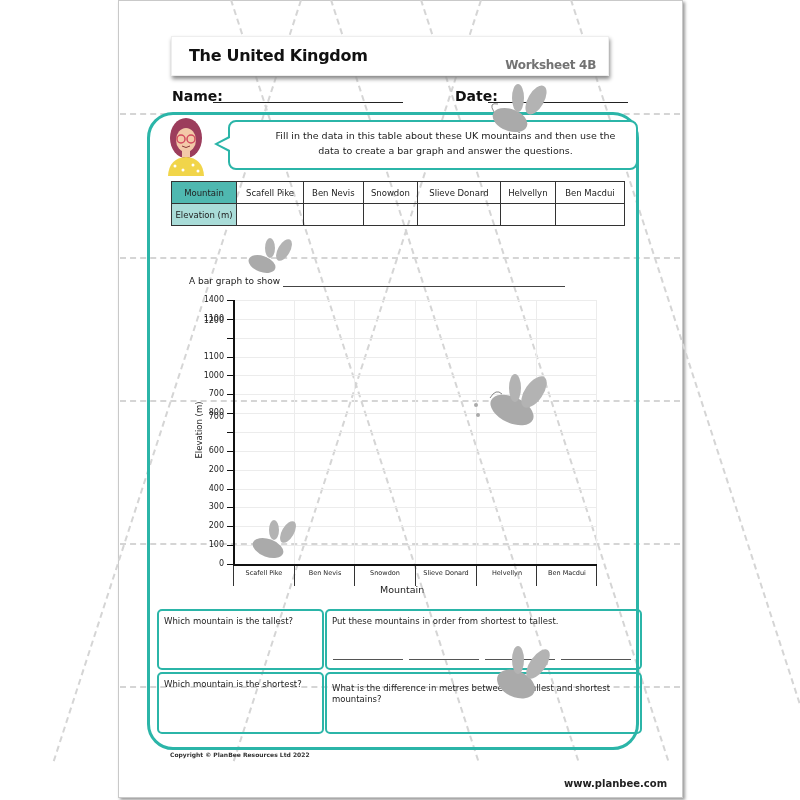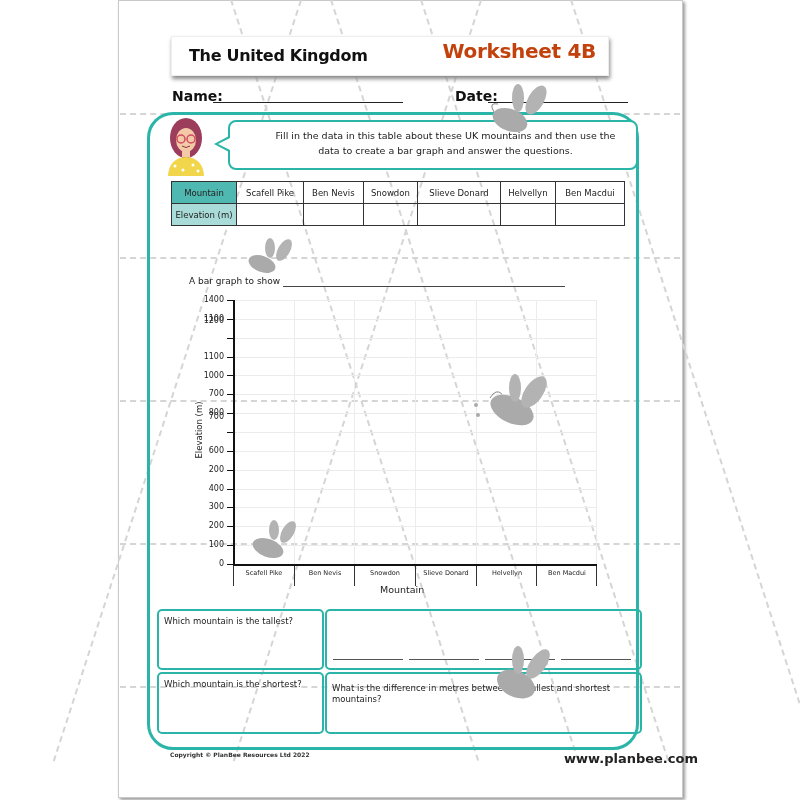--- a/index.html
+++ b/index.html
@@ -2,21 +2,21 @@
 <html><head>
   <meta charset="utf-8">
   <style>
     html, body { margin:0; padding:0; }
     body { width:800px; height:800px; background:#ffffff; position:relative; overflow:hidden; font-family:"DejaVu Sans", sans-serif; }
     .page { position:absolute; left:118px; top:0; width:563px; height:796px; background:#fff; border:1px solid #c9c9c9; box-shadow:2px 2px 3px #9a9a9a; }
     .dash-h { position:absolute; height:0; border-top:2px dashed #d5d5d5; }
     .dash-d { position:absolute; width:0; border-left:2px dashed #d5d5d5; transform-origin:top left; }
     .title-box { position:absolute; left:171px; top:36px; width:436px; height:38px; background:#fff; box-shadow:1px 3px 4px #8a8a8a; border:1px solid #eee; }
     .title-left { position:absolute; left:17px; top:9px; font-size:16px; font-weight:bold; color:#111; font-family:"DejaVu Sans", sans-serif; letter-spacing:-0.3px; }
-    .title-right { position:absolute; right:12px; top:2px; font-size:20px; font-weight:bold; color:#c2410c; letter-spacing:-0.3px; }
+    .title-right { position:absolute; right:12px; top:21px; font-size:12px; font-weight:bold; color:#737373; letter-spacing:-0.3px; }
     .name-label { position:absolute; left:172px; top:88px; font-size:14px; font-weight:bold; color:#111; }
     .name-line { position:absolute; left:213px; top:102px; width:190px; border-top:1px solid #222; }
     .date-label { position:absolute; left:455px; top:88px; font-size:14px; font-weight:bold; color:#111; }
     .date-line { position:absolute; left:488px; top:102px; width:140px; border-top:1px solid #222; }
     .main-frame { position:absolute; left:147px; top:112px; width:486px; height:632px; border:3px solid #2bb5a8; border-radius:26px; }
     .avatar { position:absolute; left:165px; top:116px; width:42px; height:60px; }
     .bubble { position:absolute; left:228px; top:120px; width:406px; height:46px; border:2px solid #2bb5a8; border-radius:8px; background:#fff; }
     .bubble-tail { position:absolute; left:214px; top:136px; width:0; height:0; border-top:8px solid transparent; border-bottom:8px solid transparent; border-right:15px solid #2bb5a8; }
     .bubble-tail-inner { position:absolute; left:218px; top:138px; width:0; height:0; border-top:6px solid transparent; border-bottom:6px solid transparent; border-right:12px solid #fff; }
     .bubble-text { position:absolute; left:10px; right:10px; top:6px; text-align:center; font-size:9.5px; line-height:15px; color:#222;margin-left:25px; }
@@ -34,21 +34,21 @@
     .ytick { position:absolute; left:227px; width:6px; border-top:1px solid #111; }
     .ylab { position:absolute; left:190px; width:34px; text-align:right; font-size:8px; color:#222; }
     .ytitle { position:absolute; left:164px; top:425px; width:70px; font-size:8.5px; color:#222; transform:rotate(-90deg); transform-origin:center; text-align:center; }
     .xcat { position:absolute; top:566px; height:20px; border-left:1px solid #333; font-size:6.5px; color:#222; text-align:center; line-height:14px; }
     .xcat-end { position:absolute; top:566px; left:596px; height:20px; border-left:1px solid #333; }
     .xtitle { position:absolute; left:380px; top:584px; font-size:9.5px; color:#222; }
     .qbox { position:absolute; border:2px solid #2bb5a8; border-radius:5px; background:transparent; }
     .qtext { position:absolute; left:5px; top:5px; right:6px; font-size:8.5px; color:#222; line-height:11px; }
     .ans-line { position:absolute; border-top:1px solid #555; width:70px; }
     .footer-left { position:absolute; left:170px; top:751px; font-size:6px; font-weight:bold; color:#333; }
-    .footer-right { position:absolute; left:564px; top:751px; font-size:13px; font-weight:bold; color:#222; }
+    .footer-right { position:absolute; left:564px; top:778px; font-size:10px; font-weight:bold; color:#222; }
     .bee { position:absolute; }
   </style>
 </head>
 <body>
 
 <div class="page"></div>
 
 <div>
   <div class="dash-h" style="left:120px;top:113px;width:560px;"></div>
   <div class="dash-h" style="left:120px;top:257px;width:560px;"></div>
@@ -186,20 +186,21 @@
 <div class="xcat" style="left:415px;width:60px">Slieve Donard</div>
 <div class="xcat" style="left:476px;width:60px">Helvellyn</div>
 <div class="xcat" style="left:536px;width:60px">Ben Macdui</div>
 <div class="xcat-end"></div>
 <span class="xtitle">Mountain</span>
 
 <div class="qbox" style="left:157px;top:609px;width:163px;height:57px">
   <div class="qtext">Which mountain is the tallest?</div>
 </div>
 <div class="qbox" style="left:325px;top:609px;width:313px;height:57px">
+  <div class="qtext">Put these mountains in order from shortest to tallest.</div>
   <div class="ans-line" style="left:6px;top:48px"></div>
   <div class="ans-line" style="left:82px;top:48px"></div>
   <div class="ans-line" style="left:158px;top:48px"></div>
   <div class="ans-line" style="left:234px;top:48px"></div>
 </div>
 <div class="qbox" style="left:157px;top:672px;width:163px;height:58px">
   <div class="qtext">Which mountain is the shortest?</div>
 </div>
 <div class="qbox" style="left:325px;top:672px;width:313px;height:58px">
   <div class="qtext" style="top:9px">What is the difference in metres between the tallest and shortest mountains?</div>

